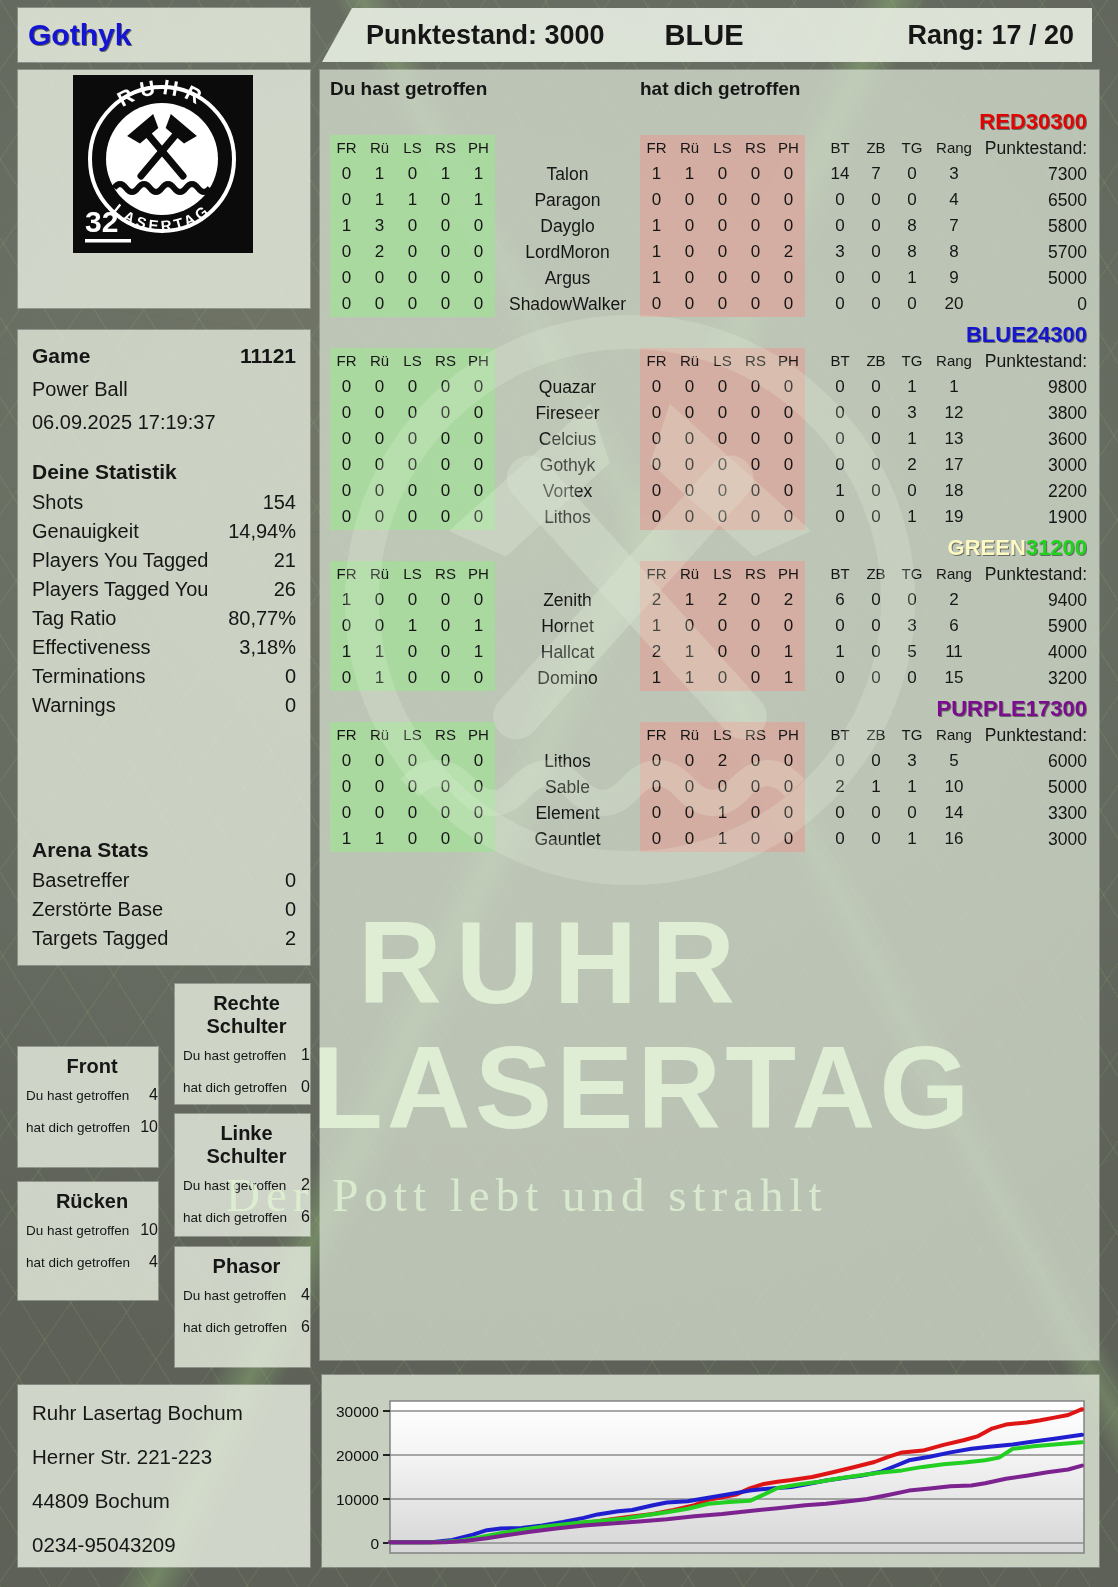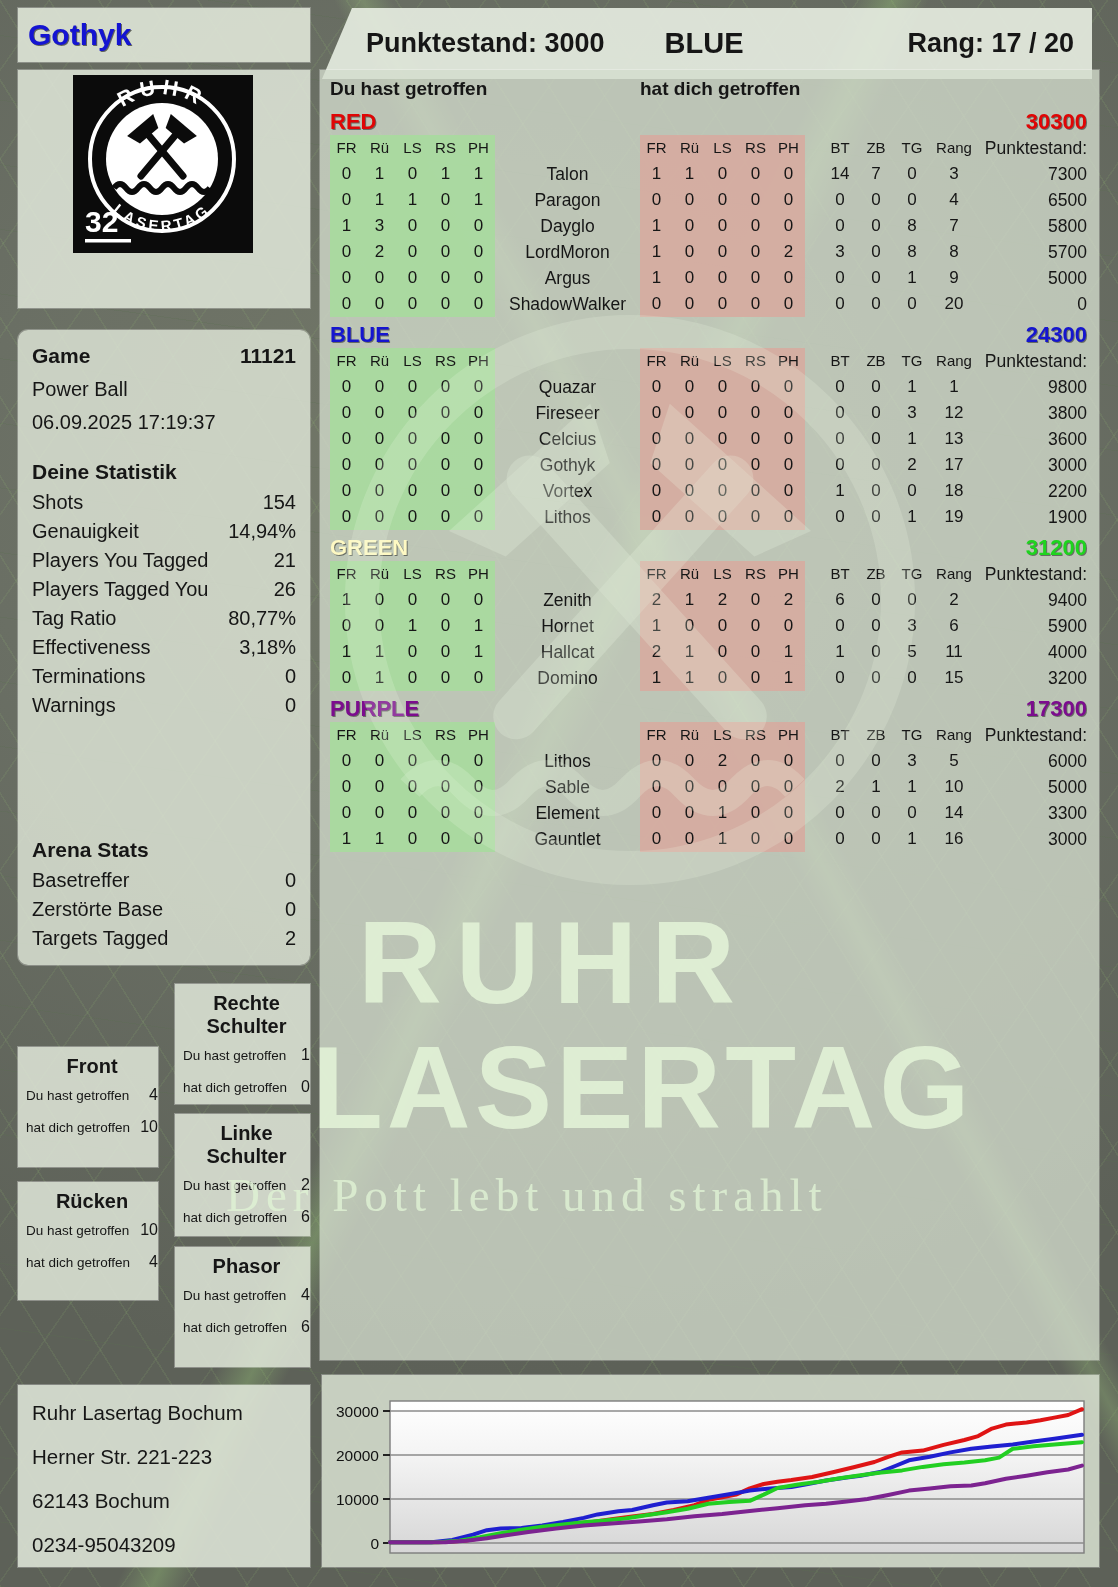--- a/index.html
+++ b/index.html
@@ -21,31 +21,31 @@
   .bg-watermark{position:absolute;z-index:1;color:rgba(228,245,216,.85);pointer-events:none;}
   #wm-ruhr{left:358px;top:905px;font-size:116px;font-weight:bold;letter-spacing:14px;line-height:1;}
   #wm-lasertag{left:312px;top:1030px;font-size:116px;font-weight:bold;letter-spacing:4px;line-height:1;}
   #wm-slogan{left:226px;top:1168px;font-size:47px;font-family:"Liberation Serif", serif;color:rgba(224,242,212,.8);letter-spacing:6px;}
   #wm-logo{left:320px;top:300px;opacity:.55;}
 
   
   .panel{position:absolute;background:rgba(219,227,212,.80);box-shadow:0 0 0 1px rgba(255,255,255,.25);}
   #gothyk-box{left:18px;top:8px;width:292px;height:54px;display:flex;align-items:center;background:rgba(226,233,219,.88);}
   #gothyk-box .pname{font-size:30px;font-weight:bold;color:#1414d2;margin-left:10px;text-shadow:1px 1px 0 rgba(0,0,0,.55);}
-  #topbar{left:322px;top:8px;width:770px;height:71px;background:rgba(229,235,223,.92);
+  #topbar{left:322px;top:8px;width:770px;height:54px;background:rgba(229,235,223,.92);
     clip-path:polygon(30px 0,100% 0,100% 100%,0 100%);
     display:flex;align-items:center;font-size:27px;font-weight:bold;}
   #topbar .score{margin-left:44px;}
   #topbar .team{margin-left:60px;font-size:29px;}
   #topbar .rank{margin-left:auto;margin-right:18px;}
 
   #logo-panel{left:18px;top:70px;width:292px;height:238px;background:rgba(226,233,219,.85);}
   #logo-square{position:absolute;left:55px;top:5px;width:180px;height:178px;background:#0b0b0b;}
 
-  #game-panel{left:18px;top:330px;width:292px;height:635px;padding:14px 14px 0 14px;box-sizing:border-box;background:rgba(223,230,216,.82);border-radius:10px;}
+  #game-panel{left:18px;top:330px;width:292px;height:635px;padding:14px 14px 0 14px;box-sizing:border-box;background:rgba(223,230,216,.82);}
   .g-head{display:flex;justify-content:space-between;font-size:21px;font-weight:bold;margin-bottom:10px;}
   .g-line{font-size:20px;margin:10px 0;}
   .sec-title{font-size:21px;font-weight:bold;margin:26px 0 4px 0;}
   .stat-row{display:flex;justify-content:space-between;font-size:20px;line-height:29px;}
   #arena-block{margin-top:118px;}
 
   .zone-box{position:absolute;background:rgba(223,230,216,.86);box-sizing:border-box;padding:8px 0 0 8px;box-shadow:0 0 0 1px rgba(255,255,255,.3);}
   .zone-box .z-title{text-align:center;font-size:20px;font-weight:bold;margin-bottom:8px;}
   .zone-row{display:flex;justify-content:space-between;align-items:baseline;margin-bottom:14px;}
   .zone-row .z-label{font-size:13.5px;}
@@ -54,21 +54,21 @@
   #zone-front{left:18px;top:1047px;width:140px;height:120px;}
   #zone-ls{left:175px;top:1114px;width:135px;height:122px;}
   #zone-back{left:18px;top:1182px;width:140px;height:118px;}
   #zone-ph{left:175px;top:1247px;width:135px;height:120px;}
 
   #main-panel{left:320px;top:70px;width:779px;height:1290px;background:rgba(212,221,205,.78);
     padding:8px 12px 0 10px;box-sizing:border-box;}
   .hit-headers{display:flex;font-size:19px;font-weight:bold;height:30px;}
   .hit-headers .hh-left{width:310px;}
   .team-section{margin-bottom:4px;}
-  .team-head{display:flex;justify-content:space-between;align-items:center;height:27px;font-size:22px;font-weight:bold;}
+  .team-head{display:flex;justify-content:flex-end;align-items:center;height:27px;font-size:22px;font-weight:bold;}
   .trow{display:grid;grid-template-columns:33px 33px 33px 33px 33px 145px 33px 33px 33px 33px 33px 17px 36px 36px 36px 48px 1fr;
     height:26px;align-items:center;}
   .trow .c{text-align:center;font-size:17px;height:26px;line-height:26px;}
   .trow .h{font-size:15px;font-weight:normal;}
   .trow .nm{text-align:center;font-size:17.5px;}
   .trow .pk{text-align:right;font-size:17.5px;}
   .gz{background:rgba(168,218,158,.92);}
   .rz{background:rgba(214,171,160,.90);}
 
   #address-panel{left:18px;top:1385px;width:292px;height:182px;background:rgba(223,230,216,.88);padding:6px 0 0 14px;box-sizing:border-box;}
@@ -744,21 +744,21 @@
           <span class="c">16</span>
           <span class="pk">3000</span>
         </div>
       </div>
     </div>
 </div>
 
 <div id="address-panel" class="panel">
     <div class="a-line">Ruhr Lasertag Bochum</div>
     <div class="a-line">Herner Str. 221-223</div>
-    <div class="a-line">62143 Bochum</div>
+    <div class="a-line">44809 Bochum</div>
     <div class="a-line">0234-95043209</div>
   </div>
 
 <div id="chart-panel" class="panel">
   <svg id="chart-svg" width="777" height="192" viewBox="0 0 777 192">
     <defs>
       <linearGradient id="plotbg" x1="0" y1="0" x2="0" y2="1">
         <stop offset="0" stop-color="#ffffff"></stop>
           <stop offset="0.35" stop-color="#f4f4f4"></stop>
           <stop offset="1" stop-color="#d6d6d6"></stop>

